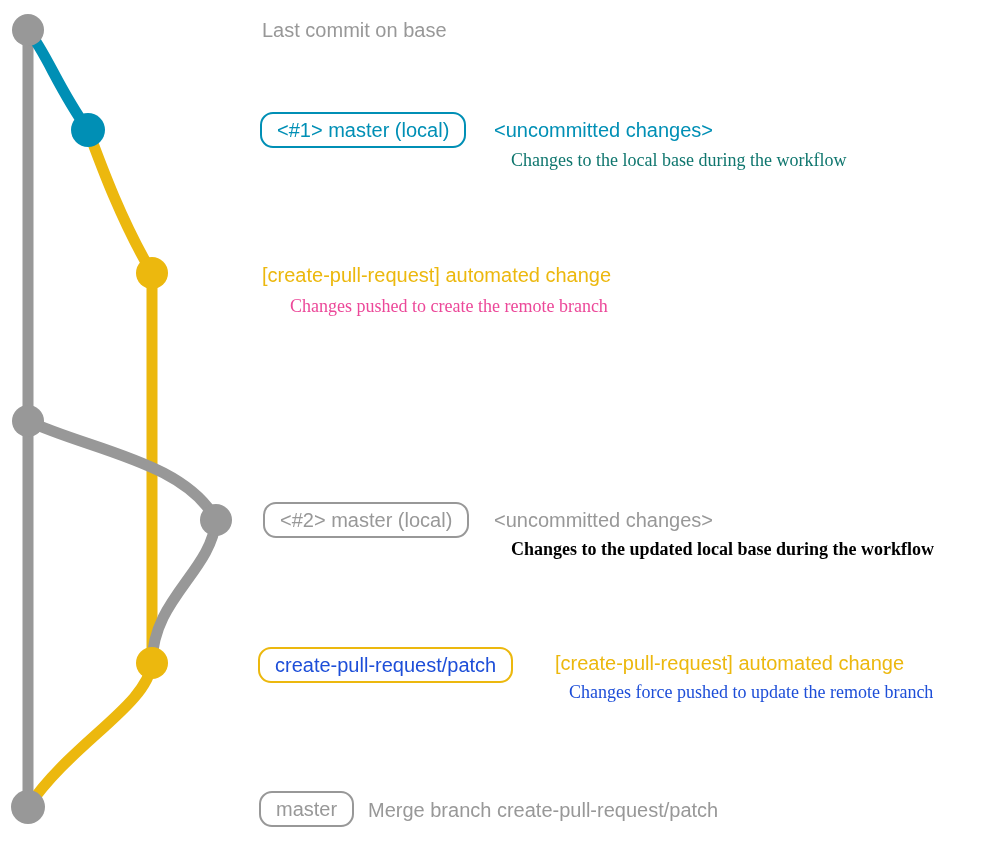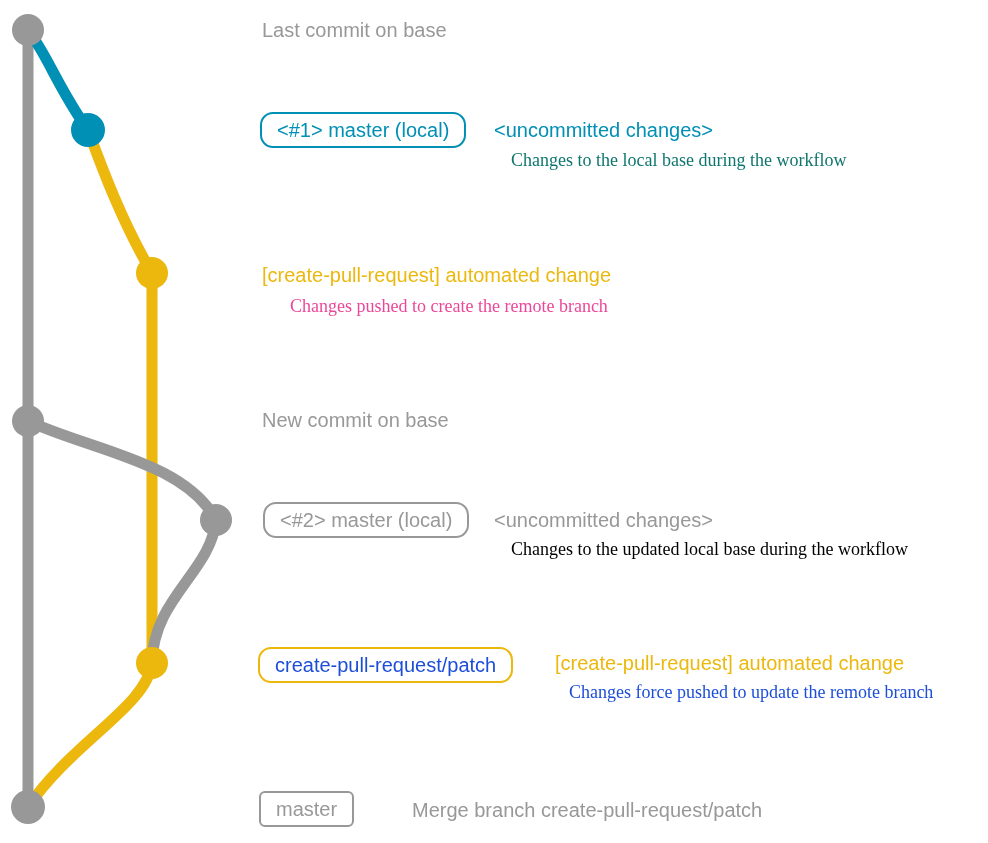--- a/index.html
+++ b/index.html
@@ -76,26 +76,25 @@
 
   <div class="label" style="left: 262px; top: 18px; color: rgb(152, 152, 152);">Last commit on base</div>
 
   <div class="badge" style="left: 260px; top: 112px; color: rgb(0, 143, 181); border-color: rgb(0, 143, 181);">&lt;#1&gt; master (local)</div>
   <div class="label" style="left: 494px; top: 118px; color: rgb(0, 143, 181);">&lt;uncommitted changes&gt;</div>
   <div class="message" style="left: 511px; top: 149px; color: #0f766e;">Changes to the local base during the workflow</div>
 
   <div class="label" style="left: 262px; top: 263px; color: rgb(236, 184, 14);">[create-pull-request] automated change</div>
   <div class="message" style="left: 274px; top: 295px; color: #ec4899; margin-left: 16px;">Changes pushed to create the remote branch</div>
 
-  <div class="label" style="left: 262px; top: 408px; color: rgb(152, 152, 152);">New commit on base</div>
 
   <div class="badge" style="left: 263px; top: 502px; color: rgb(152, 152, 152); border-color: rgb(152, 152, 152); border-radius: 13px;">&lt;#2&gt; master (local)</div>
   <div class="label" style="left: 494px; top: 508px; color: rgb(152, 152, 152);">&lt;uncommitted changes&gt;</div>
-  <div class="message" style="left: 511px; top: 538px; color: rgb(0, 0, 0);">Changes to the updated local base during the workflow</div>
+  <div class="message" style="left: 511px; top: 538px; color: rgb(0, 0, 0); font-weight: bold;">Changes to the updated local base during the workflow</div>
 
   <div class="badge" style="left: 258px; top: 647px; color: #1d4ed8; border-color: rgb(236, 184, 14);">create-pull-request/patch</div>
   <div class="label" style="left: 555px; top: 651px; color: rgb(236, 184, 14);">[create-pull-request] automated change</div>
   <div class="message" style="left: 569px; top: 681px; color: #1d4ed8;">Changes force pushed to update the remote branch</div>
 
-  <div class="badge" style="left: 259px; top: 791px; color: rgb(152, 152, 152); border-color: rgb(152, 152, 152); border-radius: 6px;">master</div>
-  <div class="label" style="left: 368px; top: 798px; color: rgb(152, 152, 152); margin-left: 44px;">Merge branch create-pull-request/patch</div>
+  <div class="badge" style="left: 259px; top: 791px; color: rgb(152, 152, 152); border-color: rgb(152, 152, 152);">master</div>
+  <div class="label" style="left: 368px; top: 798px; color: rgb(152, 152, 152);">Merge branch create-pull-request/patch</div>
 
 </div>
 
 </body></html>

